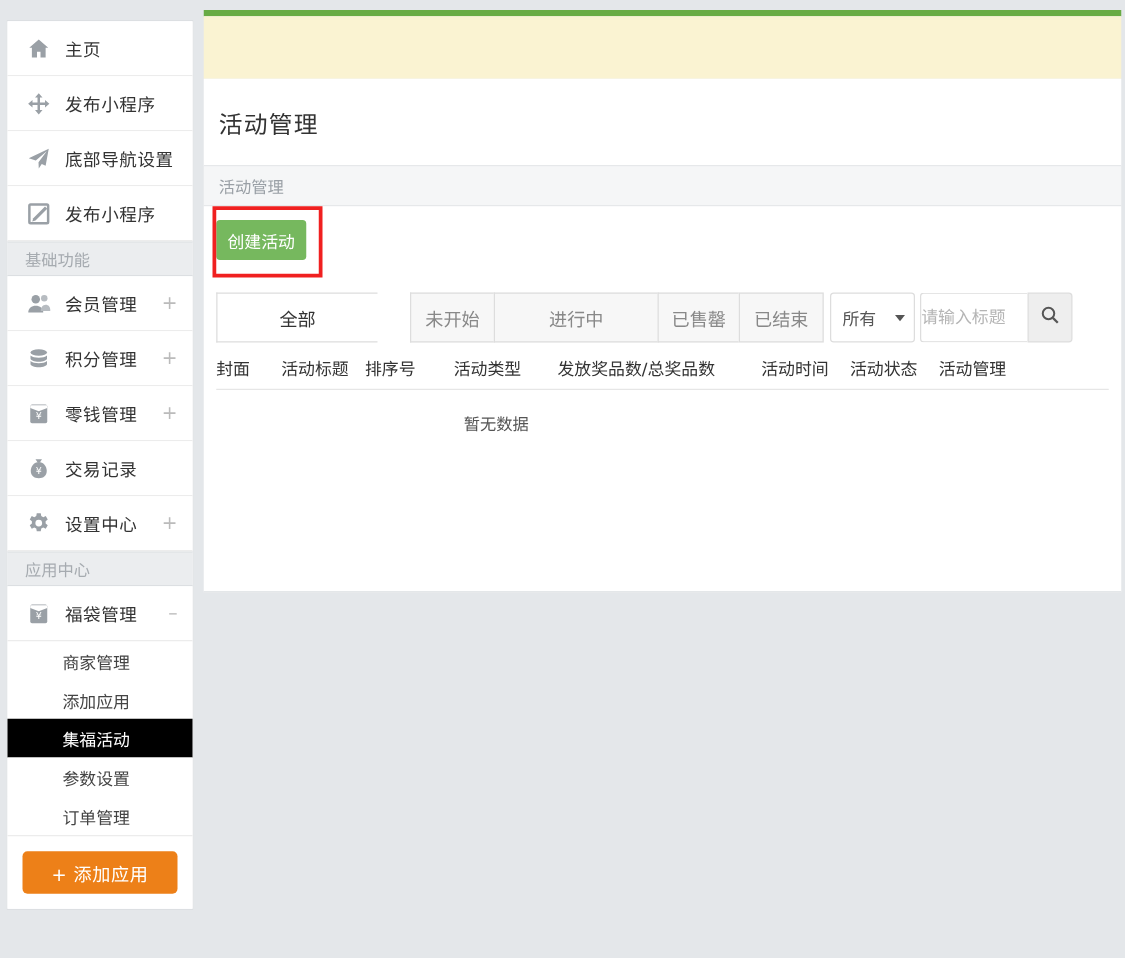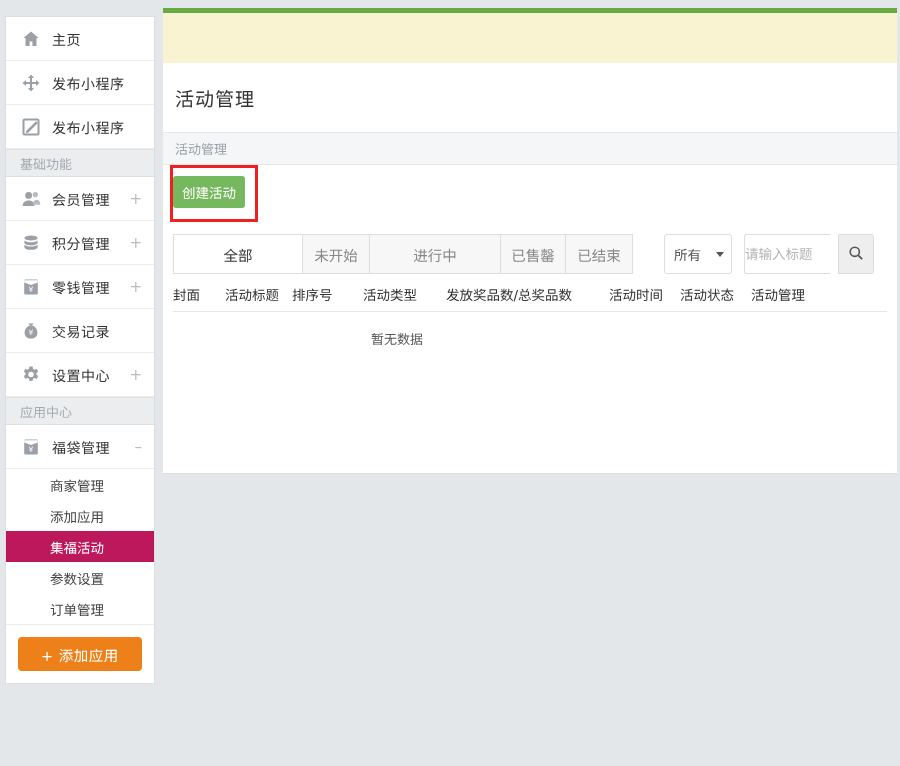--- a/index.html
+++ b/index.html
@@ -72,21 +72,21 @@
   .sub-item {
     height: 31px;
     display: flex; align-items: center;
     padding-left: 44px;
     font-size: 13.5px;
     color: #444;
     cursor: pointer;
     background: #fff;
   }
   .sub-item.active {
-    background: #be185d;
+    background: #000000;
     color: #ffffff;
   }
   .addapp-wrap {
     padding: 12px 0 12px 0;
     display: flex; justify-content: center;
     border-top: 1px solid #ececec;
     background: #fff;
   }
   .addapp-btn {
     background: #ed8018;
@@ -184,28 +184,28 @@
     display: flex; align-items: center; justify-content: center;
     height: 40px;
     cursor: pointer;
   }
   .tab.active {
     background: #fff;
     color: #333;
   }
   .tab:last-of-type { border-right: 1px solid #ddd; }
   .tab-w1 { width: 129px; }
-  .tab-w2 { width: 67px; }
+  .tab-w2 { width: 67px; margin-left: 26px; }
   .tab-w3 { width: 131px; }
   .tab-w4 { width: 65px; }
   .tab-w5 { width: 68px; }
 
   .search-zone {
     position: absolute; left: 501px; top: 69px;
-    display: flex; align-items: stretch; height: 40px; gap: 8px;
+    display: flex; align-items: stretch; height: 40px;
   }
   .sel-box {
     width: 68px; height: 40px;
     border: 1px solid #ddd;
     border-radius: 3px;
     background: #fff;
     display: flex; align-items: center; justify-content: space-between;
     padding: 0 7px 0 9px;
     font-size: 13.5px; color: #555;
     cursor: pointer;
@@ -288,20 +288,28 @@
 
       <div class="nav-item">
         <span class="nav-ico">
           <svg width="20" height="20" viewBox="0 0 20 20">
               <path fill="#9aa0a6" d="M10 1.5 13 5h-2v4h4V7l3.5 3L15 13v-2h-4v4h2l-3 3.5L7 15h2v-4H5v2L1.5 10 5 7v2h4V5H7z"></path>
             </svg>
         </span>
         <span class="nav-label">发布小程序</span>
       </div>
 
+      <div class="nav-item">
+        <span class="nav-ico">
+          <svg width="20" height="20" viewBox="0 0 20 20">
+              <path fill="#9aa0a6" d="M18 2 2 9.6l5.6 1.8L16.4 4l-6.6 8.8.2 5 2.4-3.6 3.1 1.4z"></path>
+            </svg>
+        </span>
+        <span class="nav-label">底部导航设置</span>
+      </div>
 
       <div class="nav-item">
         <span class="nav-ico">
           <svg width="20" height="20" viewBox="0 0 20 20">
               <rect x="2.5" y="2.5" width="15" height="15" rx="1" fill="none" stroke="#9aa0a6" stroke-width="2"></rect>
               <path fill="#9aa0a6" d="M15 4.2 5.6 13.6l-.8 2.6 2.6-.8 9.4-9.4z"></path>
             </svg>
         </span>
         <span class="nav-label">发布小程序</span>
       </div>

